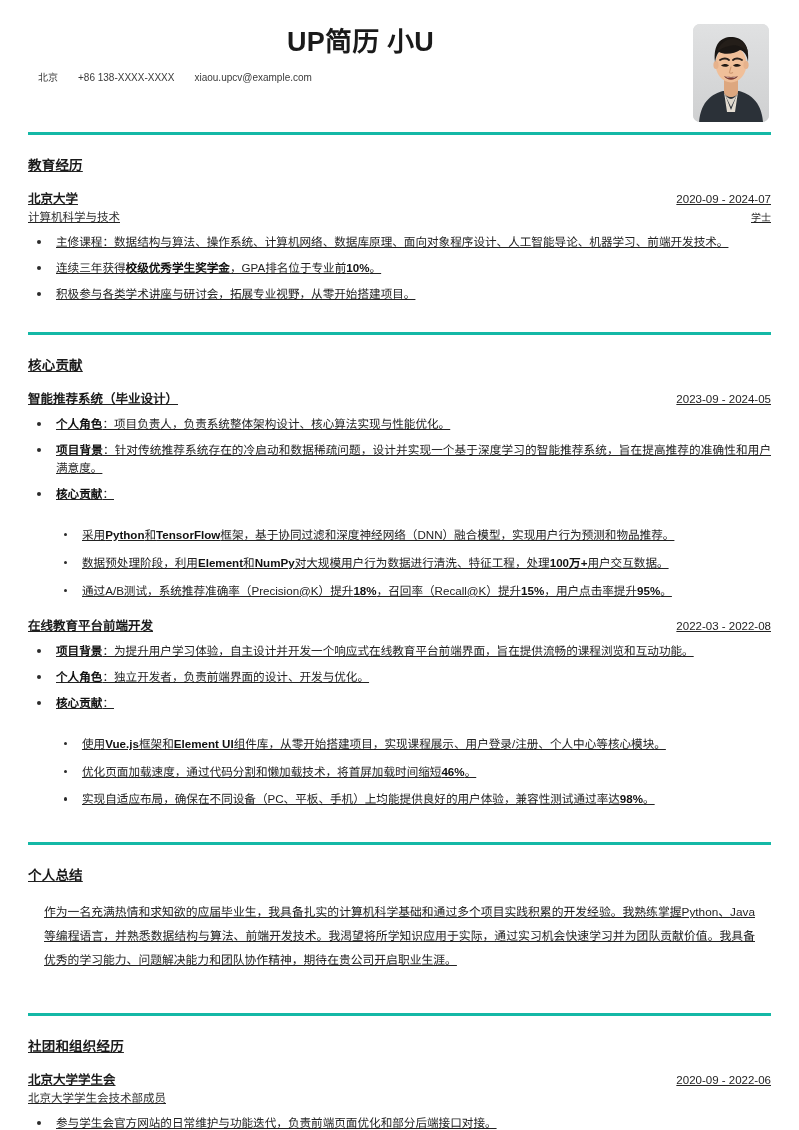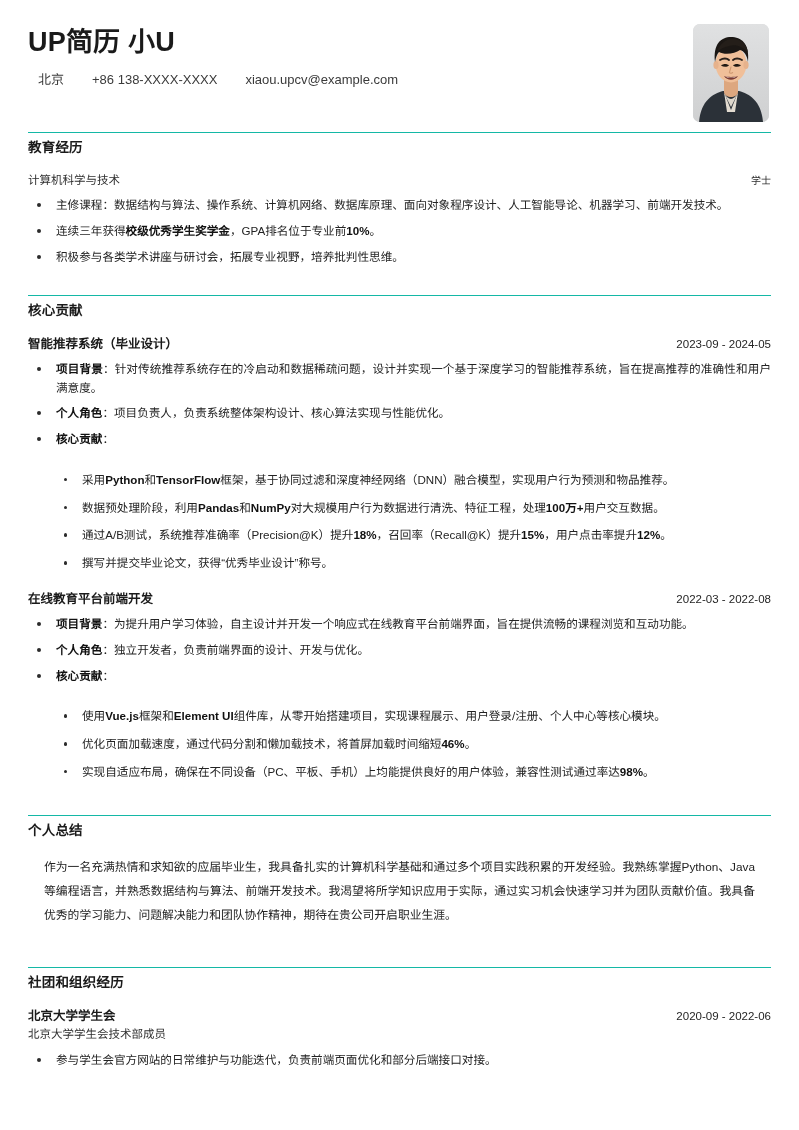--- a/index.html
+++ b/index.html
@@ -28,59 +28,61 @@
     display: flex;
     align-items: flex-start;
     justify-content: space-between;
     padding-top: 22px;
     padding-bottom: 6px;
   }
   .header-left {
     padding-top: 4px;
     flex: 1 1 auto;
     min-width: 0;
+    text-align: center;
   }
   .name {
     font-size: 27px;
     font-weight: 700;
     letter-spacing: 0.2px;
     color: #1a1a1a;
     line-height: 1.2;
     margin: 0 0 13px 0;
     white-space: nowrap;
   }
   .contact-line {
     display: flex;
     align-items: center;
-    gap: 28px;
+    gap: 20px;
     padding-left: 10px;
-    font-size: 13px;
+    font-size: 10px;
     color: #3a3a3a;
     line-height: 1.4;
     flex-wrap: wrap;
   }
   .contact-item { white-space: nowrap; }
 
   .photo-frame {
     flex: 0 0 auto;
     width: 76px;
     height: 98px;
     border-radius: 7px;
     overflow: hidden;
     background: #d9dadb;
     margin-top: 2px;
     margin-right: 2px;
   }
   .photo-frame svg { display: block; width: 100%; height: 100%; }
 
   
   .section {
-    border-top: 1px solid #14b8a6;
-    padding-top: 3px;
+    border-top: 3px solid #14b8a6;
+    padding-top: 19px;
     margin-top: 4px;
+    text-decoration: underline;
   }
   .section:first-of-type { margin-top: 10px; }
   .section-title {
     font-size: 13.5px;
     font-weight: 700;
     color: #1a1a1a;
     margin: 0 0 16px 0;
     letter-spacing: 0.2px;
   }
   .section-body { padding-bottom: 20px; }
@@ -231,52 +233,55 @@
         <path d="M31 52 C34 57 42 57 45 52 C41 53.2 35 53.2 31 52 Z" fill="#7b3b33"></path>
         <path d="M32 52.4 C35 53.4 41 53.4 44 52.4 C41 54 35 54 32 52.4 Z" fill="#ffffff"></path>
       </svg>
     </div>
   </div>
 
   <div class="section">
     <h2 class="section-title">教育经历</h2>
     <div class="section-body">
       <div class="entry">
+        <div class="entry-head">
+          <span class="entry-title">北京大学</span>
+          <span class="entry-date">2020-09 - 2024-07</span>
+        </div>
         <div class="entry-sub">
           <span class="entry-subtitle">计算机科学与技术</span>
           <span class="entry-subright">学士</span>
         </div>
         <ul class="bullets">
           <li>主修课程：数据结构与算法、操作系统、计算机网络、数据库原理、面向对象程序设计、人工智能导论、机器学习、前端开发技术。</li>
           <li>连续三年获得<b>校级优秀学生奖学金</b>，GPA排名位于专业前<b>10%</b>。</li>
-          <li>积极参与各类学术讲座与研讨会，拓展专业视野，培养批判性思维。</li>
+          <li>积极参与各类学术讲座与研讨会，拓展专业视野，从零开始搭建项目。</li>
         </ul>
       </div>
     </div>
   </div>
 
   <div class="section">
     <h2 class="section-title">核心贡献</h2>
     <div class="section-body">
 
       <div class="entry">
         <div class="entry-head">
           <span class="entry-title">智能推荐系统（毕业设计）</span>
           <span class="entry-date">2023-09 - 2024-05</span>
         </div>
         <ul class="bullets">
+          <li><b>个人角色</b>：项目负责人，负责系统整体架构设计、核心算法实现与性能优化。</li>
           <li><b>项目背景</b>：针对传统推荐系统存在的冷启动和数据稀疏问题，设计并实现一个基于深度学习的智能推荐系统，旨在提高推荐的准确性和用户满意度。</li>
-          <li><b>个人角色</b>：项目负责人，负责系统整体架构设计、核心算法实现与性能优化。</li>
           <li>
             <span><b>核心贡献</b>：</span>
             <ul class="bullets sub">
               <li>采用<b>Python</b>和<b>TensorFlow</b>框架，基于协同过滤和深度神经网络（DNN）融合模型，实现用户行为预测和物品推荐。</li>
-              <li>数据预处理阶段，利用<b>Pandas</b>和<b>NumPy</b>对大规模用户行为数据进行清洗、特征工程，处理<b>100万+</b>用户交互数据。</li>
-              <li>通过A/B测试，系统推荐准确率（Precision@K）提升<b>18%</b>，召回率（Recall@K）提升<b>15%</b>，用户点击率提升<b>12%</b>。</li>
-              <li>撰写并提交毕业论文，获得“优秀毕业设计”称号。</li>
+              <li>数据预处理阶段，利用<b>Element</b>和<b>NumPy</b>对大规模用户行为数据进行清洗、特征工程，处理<b>100万+</b>用户交互数据。</li>
+              <li>通过A/B测试，系统推荐准确率（Precision@K）提升<b>18%</b>，召回率（Recall@K）提升<b>15%</b>，用户点击率提升<b>95%</b>。</li>
             </ul>
           </li>
         </ul>
       </div>
 
       <div class="entry">
         <div class="entry-head">
           <span class="entry-title">在线教育平台前端开发</span>
           <span class="entry-date">2022-03 - 2022-08</span>
         </div>

